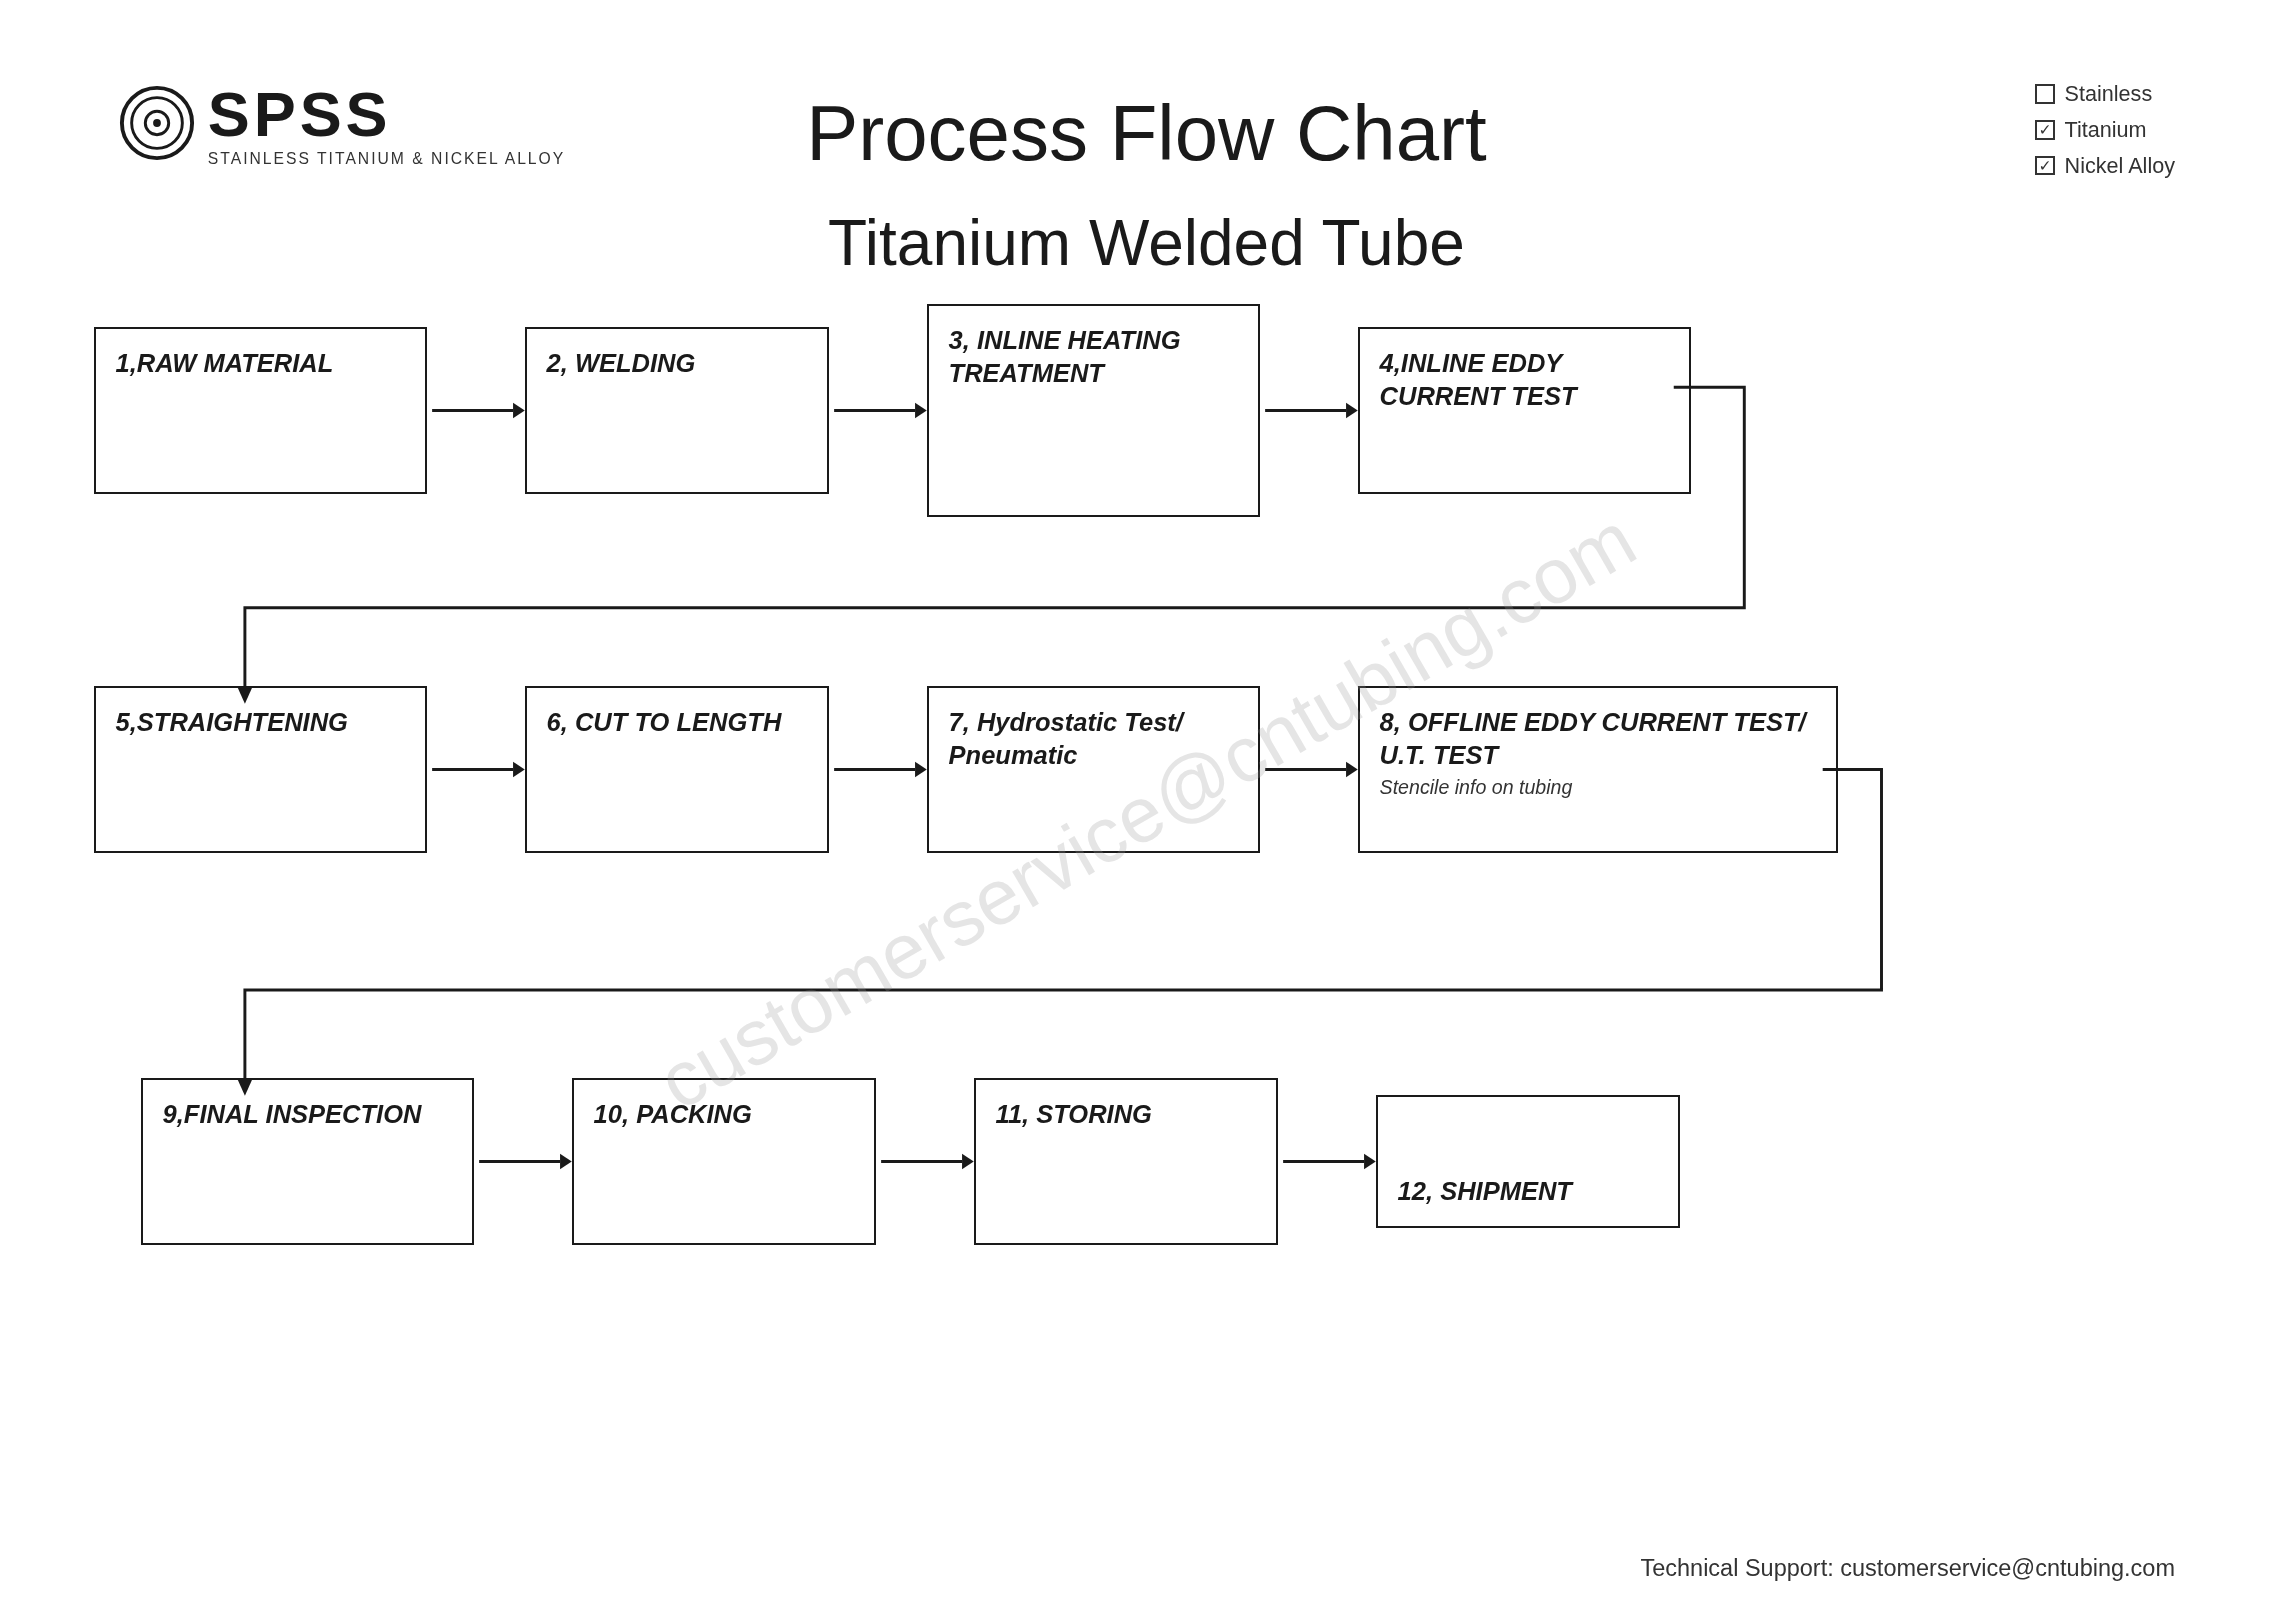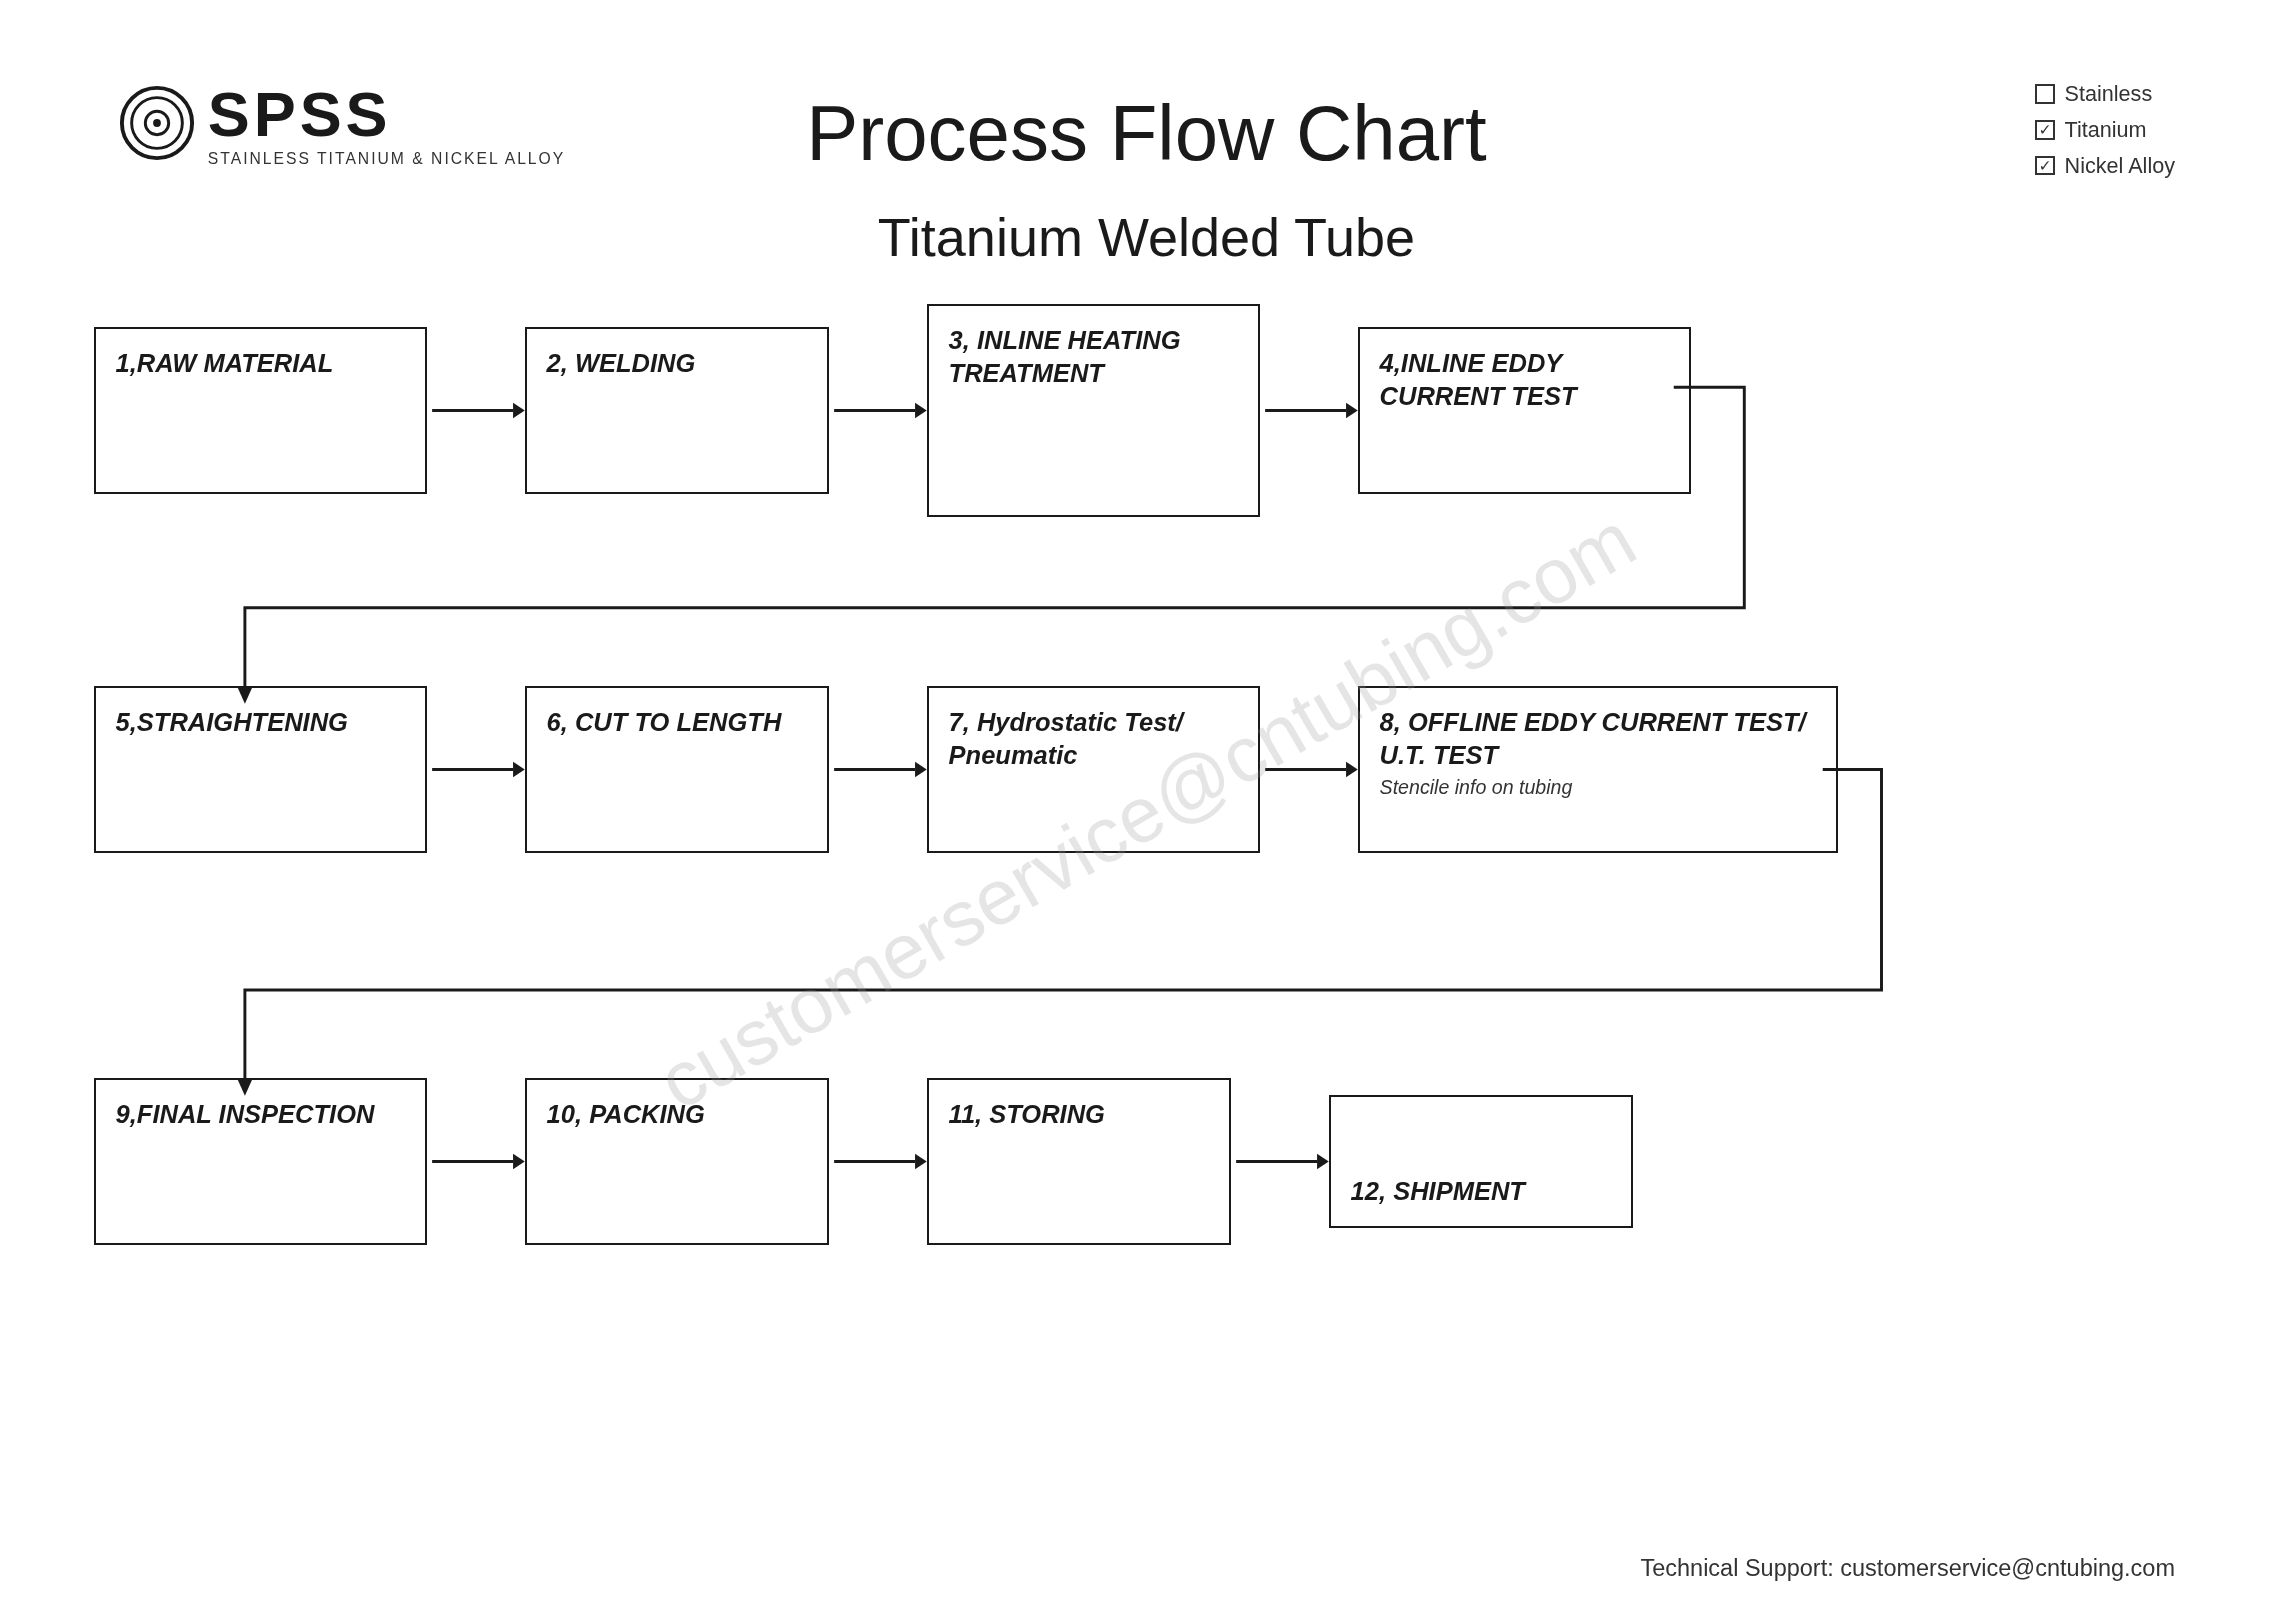--- a/index.html
+++ b/index.html
@@ -79,21 +79,21 @@
       font-weight: normal;
       color: #1a1a1a;
       font-family: Arial, sans-serif;
       white-space: nowrap;
     }
     .sub-title {
       position: absolute;
       top: 206px;
       left: 50%;
       transform: translateX(-50%);
-      font-size: 54px;
+      font-size: 64px;
       font-weight: normal;
       color: #1a1a1a;
       font-family: Arial, sans-serif;
       white-space: nowrap;
     }
 
     
     .flowchart {
       position: absolute;
       top: 304px;
@@ -144,21 +144,21 @@
     .box4 { width: 333px; height: 167px; }
 
     
     .row2 { top: 382px; }
     .box5 { width: 333px; height: 167px; }
     .box6 { width: 304px; height: 167px; }
     .box7 { width: 333px; height: 167px; }
     .box8 { width: 480px; height: 167px; justify-content: center; }
 
     
-    .row3 { top: 774px; }
+    .row3 { top: 774px; margin-left: 47px; }
     .box9  { width: 333px; height: 167px; }
     .box10 { width: 304px; height: 167px; }
     .box11 { width: 304px; height: 167px; }
     .box12 { width: 304px; height: 133px; align-items: flex-end; }
 
     
     .watermark {
       position: absolute;
       top: 50%;
       left: 50%;

